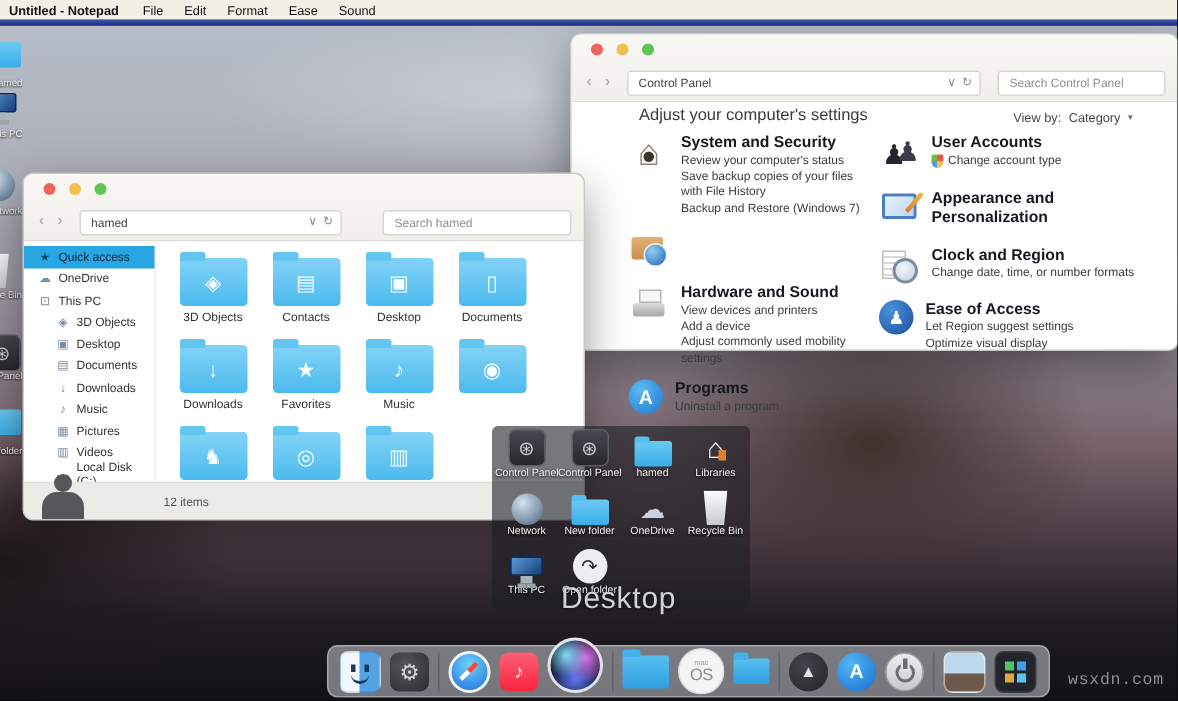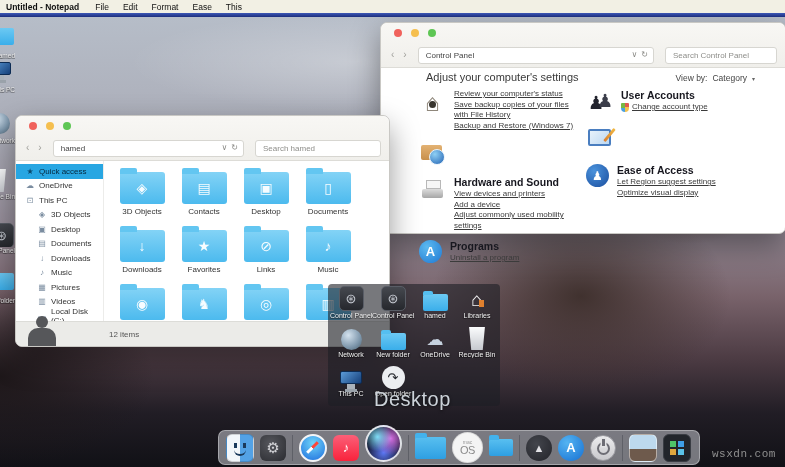--- a/index.html
+++ b/index.html
@@ -52,21 +52,21 @@
   #cpanel{left:380px;top:22px;width:404px;height:210px;z-index:5;}
   .cp-head{position:absolute;left:45px;top:48px;font-size:11px;color:#3a3a3a;}
   .cp-viewby{position:absolute;right:30px;top:50px;font-size:8.5px;color:#444;display:flex;gap:5px;align-items:center;}
   .cp-col{position:absolute;top:66px;}
   .cp-col.l{left:38px;width:165px;}
   .cp-col.r{left:205px;width:196px;}
   .cp-item{display:flex;gap:8px;margin-bottom:9px;}
   .cp-item.mid{align-items:center;}
   .cpico{width:27px;height:27px;position:relative;flex:none;display:flex;align-items:center;justify-content:center;}
   .cp-title{font-size:10.5px;font-weight:bold;color:#17171f;line-height:13px;}
-  .cp-link{font-size:8px;color:#3b3b3b;line-height:10.5px;display:flex;align-items:center;gap:3px;text-decoration:underline;}
+  .cp-link{font-size:8px;color:#3b3b3b;line-height:10.5px;display:flex;align-items:center;gap:3px;}
   .uac{display:inline-block;width:8px;height:9px;flex:none;background:conic-gradient(#e05a4e 0 25%,#f2c14e 0 50%,#4aa0e0 0 75%,#78b843 0 100%);border-radius:1px 1px 4px 4px;}
   
   .ci-house{font-size:25px;color:#8f877b;}
   .ci-house::after{content:"";position:absolute;left:10px;top:12px;width:7px;height:7px;border-radius:50%;background:#39362f;}
   .ci-net::before{content:"";position:absolute;left:2px;top:5px;width:21px;height:15px;border-radius:2px;background:linear-gradient(180deg,#e3b273,#c8904c);}
   .ci-net::after{content:"";position:absolute;right:1px;bottom:2px;width:14px;height:14px;border-radius:50%;background:radial-gradient(circle at 35% 30%,#8fd0f4,#2363b4);border:1px solid #e8f2fa;}
   .ci-print::before{content:"";position:absolute;left:3px;bottom:5px;width:21px;height:9px;border-radius:2px;background:linear-gradient(180deg,#dcdcdc,#a6a6a6);}
   .ci-print::after{content:"";position:absolute;left:7px;top:4px;width:13px;height:7px;background:#f6f6f6;border:1px solid #b8b8b8;}
   .ci-prog{border-radius:50%;width:23px !important;height:23px !important;background:radial-gradient(circle at 35% 30%,#5cb9f0,#1f79d3);color:#fff;font-size:13px;font-weight:bold;}
   .ci-users::before{content:"♟";position:absolute;left:2px;top:3px;font-size:18px;color:#22232d;}
@@ -146,21 +146,21 @@
 <body>
 
 <div id="screen">
 
   <div class="menubar">
     <span class="mtitle">Untitled - Notepad</span>
     <span class="mitem">File</span>
     <span class="mitem">Edit</span>
     <span class="mitem">Format</span>
     <span class="mitem">Ease</span>
-    <span class="mitem">This</span>
+    <span class="mitem">Sound</span>
   </div>
   <div class="bluebar"></div>
 
   <div class="wall"></div>
   <div class="watermark">wsxdn.com</div>
 
   <div class="edge-item" style="top:27px">
     <div class="eclip">
         <div class="mini-fold"></div>
       </div>
@@ -221,20 +221,21 @@
     <div class="cp-viewby">
       <span>View by:</span>
       <span>Category</span>
       <span style="font-size:6px;color:#666">▾</span>
     </div>
 
     <div class="cp-col l">
       <div class="cp-item">
         <div class="cpico ci-house">⌂</div>
         <div>
+          <div class="cp-title">System and Security</div>
           <div class="cp-link">Review your computer's status</div>
           <div class="cp-link">Save backup copies of your files with File History</div>
           <div class="cp-link">Backup and Restore (Windows 7)</div>
         </div>
       </div>
       <div class="cp-item">
         <div class="cpico ci-net"></div>
       </div>
       <div class="cp-item">
         <div class="cpico ci-print"></div>
@@ -260,20 +261,28 @@
         <div>
           <div class="cp-title">User Accounts</div>
           <div class="cp-link">
               <span class="uac"></span>
               <span>Change account type</span>
             </div>
         </div>
       </div>
       <div class="cp-item mid" style="margin-bottom:12px">
         <div class="cpico ci-appear"></div>
+        <div class="cp-title">Appearance and Personalization</div>
+      </div>
+      <div class="cp-item">
+        <div class="cpico ci-clock"></div>
+        <div>
+          <div class="cp-title">Clock and Region</div>
+          <div class="cp-link">Change date, time, or number formats</div>
+        </div>
       </div>
       <div class="cp-item">
         <div class="cpico ci-ease">♟</div>
         <div>
           <div class="cp-title">Ease of Access</div>
           <div class="cp-link">Let Region suggest settings</div>
           <div class="cp-link">Optimize visual display</div>
         </div>
       </div>
     </div>
@@ -287,21 +296,21 @@
         <i class="g"></i>
       </div>
       <div class="tbar">
         <span class="navb">‹</span>
         <span class="navb">›</span>
         <div class="fld" style="width:205px;margin-left:4px">
           <input value="hamed" style="">
           <span class="fico">∨</span>
           <span class="fico">↻</span>
         </div>
-        <div class="fld" style="width:115px;margin-left:6px">
+        <div class="fld" style="width:115px;margin-left:22px">
           <input placeholder="Search hamed" style="">
         </div>
       </div>
     </div>
     <div class="ex-body">
       <div class="sbar">
         <div class="sb active">
             <span class="si g s-star"></span>
             <span>Quick access</span>
           </div>
@@ -376,26 +385,20 @@
             <div class="fold">
               <span class="gl g g-dl"></span>
             </div>
             <div class="flabel">Downloads</div>
           </div>
         <div class="fcell">
             <div class="fold">
               <span class="gl g g-fav"></span>
             </div>
             <div class="flabel">Favorites</div>
-          </div>
-        <div class="fcell">
-            <div class="fold">
-              <span class="gl g g-links"></span>
-            </div>
-            <div class="flabel">Links</div>
           </div>
         <div class="fcell">
             <div class="fold">
               <span class="gl g g-music"></span>
             </div>
             <div class="flabel">Music</div>
           </div>
         <div class="fcell">
             <div class="fold">
               <span class="gl g g-pics"></span>

